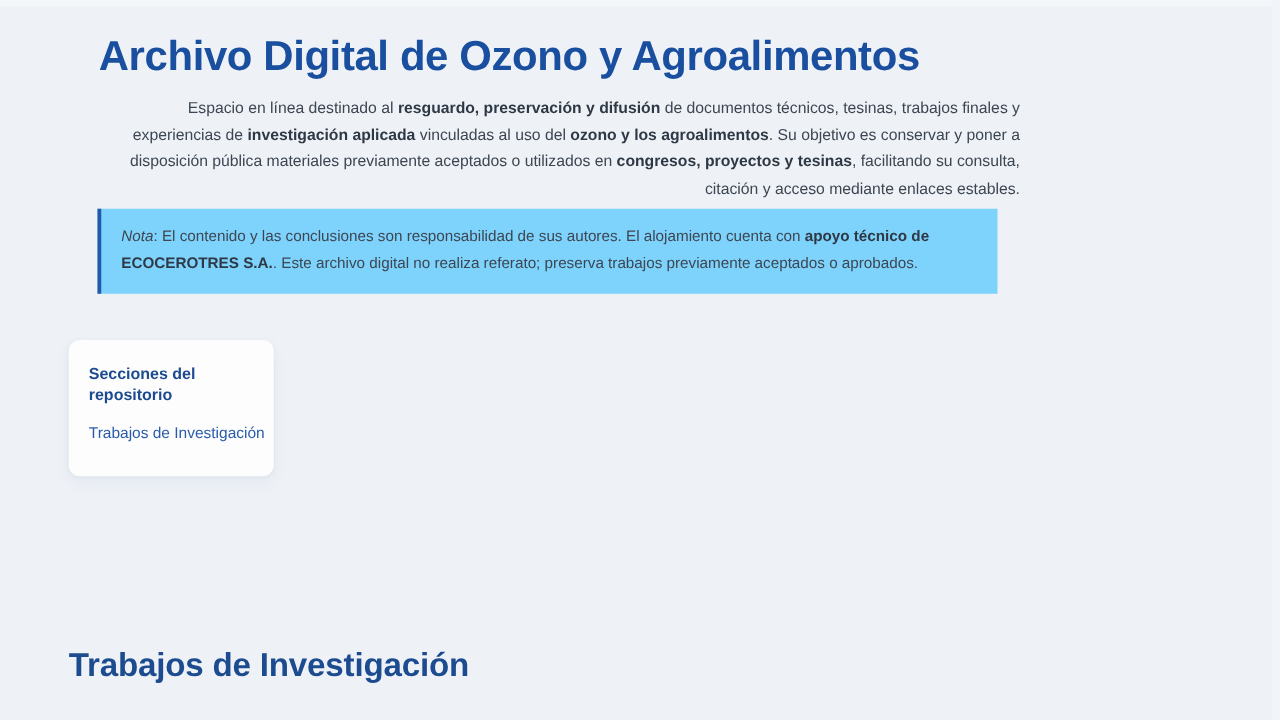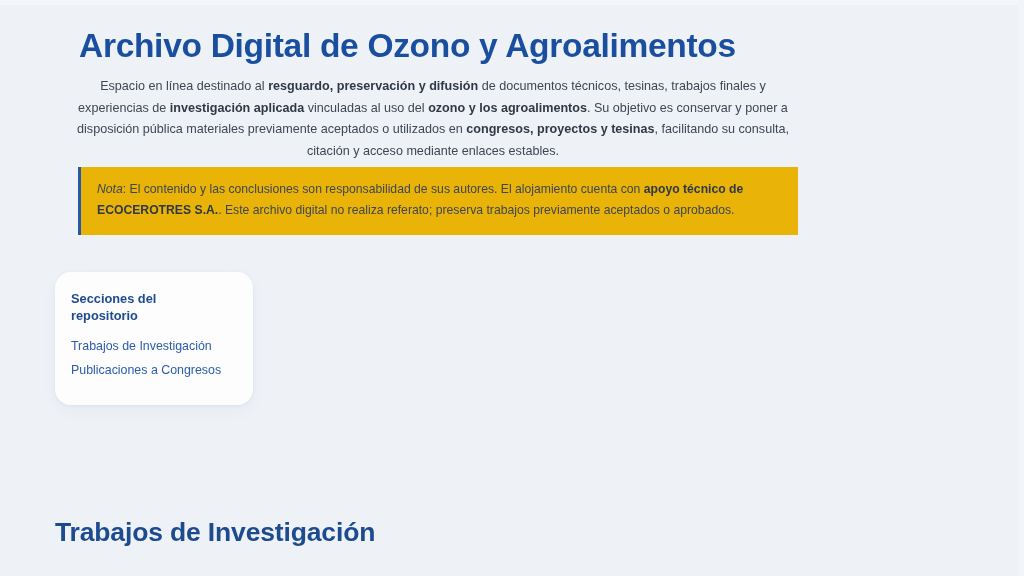--- a/index.html
+++ b/index.html
@@ -49,52 +49,52 @@
     font-weight:bold;
     letter-spacing:-0.3px;
     color:#1a4fa0;
     line-height:1.2;
     white-space:nowrap;
   }
 
   
   .intro {
     position:absolute;
-    left:72px; top:76px;
+    left:94px; top:76px;
     width:722px;
     font-size:12.6px;
     line-height:21.5px;
     color:#3d4652;
-    text-align:center;
+    text-align:right;
   }
   .intro b { font-weight:bold; color:#2f3945; }
 
   
   .note {
     position:absolute;
     left:78px; top:167px;
     width:720px;
     padding:12px 14px 14px 16px;
-    background:#eab308;
+    background:#7dd3fc;
     border-left:3px solid #2558a8;
     font-size:12.2px;
     line-height:21px;
     color:#3d4652;
   }
   .note i  { font-style:italic; }
   .note b  { font-weight:bold; color:#2f3945; }
 
   
   .sections-card {
     position:absolute;
     left:55px; top:272px;
-    width:198px;
+    width:164px;
     padding:18px 16px 22px 16px;
     background:#fdfdfe;
-    border-radius:16px;
+    border-radius:9px;
     box-shadow:0 1px 4px rgba(40,70,120,0.055),
                0 6px 16px rgba(40,70,120,0.035);
   }
   .sections-title {
     font-size:12.8px;
     font-weight:bold;
     color:#1c4b8f;
     line-height:17px;
     margin-bottom:11px;
     width:110px;
@@ -139,21 +139,18 @@
   <div class="note">
     <i>Nota</i><span>: El contenido y las conclusiones son responsabilidad de sus autores. El alojamiento cuenta con </span><b>apoyo técnico de ECOCEROTRES S.A.</b><span>. Este archivo digital no realiza referato; preserva trabajos previamente aceptados o aprobados.</span>
   </div>
 
   <div class="sections-card">
     <div class="sections-title">Secciones del repositorio</div>
     <ul class="sections-list">
       <li>
           <a href="#">Trabajos de Investigación</a>
         </li>
-      <li>
-          <a href="#">Publicaciones a Congresos</a>
-        </li>
     </ul>
   </div>
 
   <h2 class="section-heading">Trabajos de Investigación</h2>
 
 </div>
 
 </body></html>

